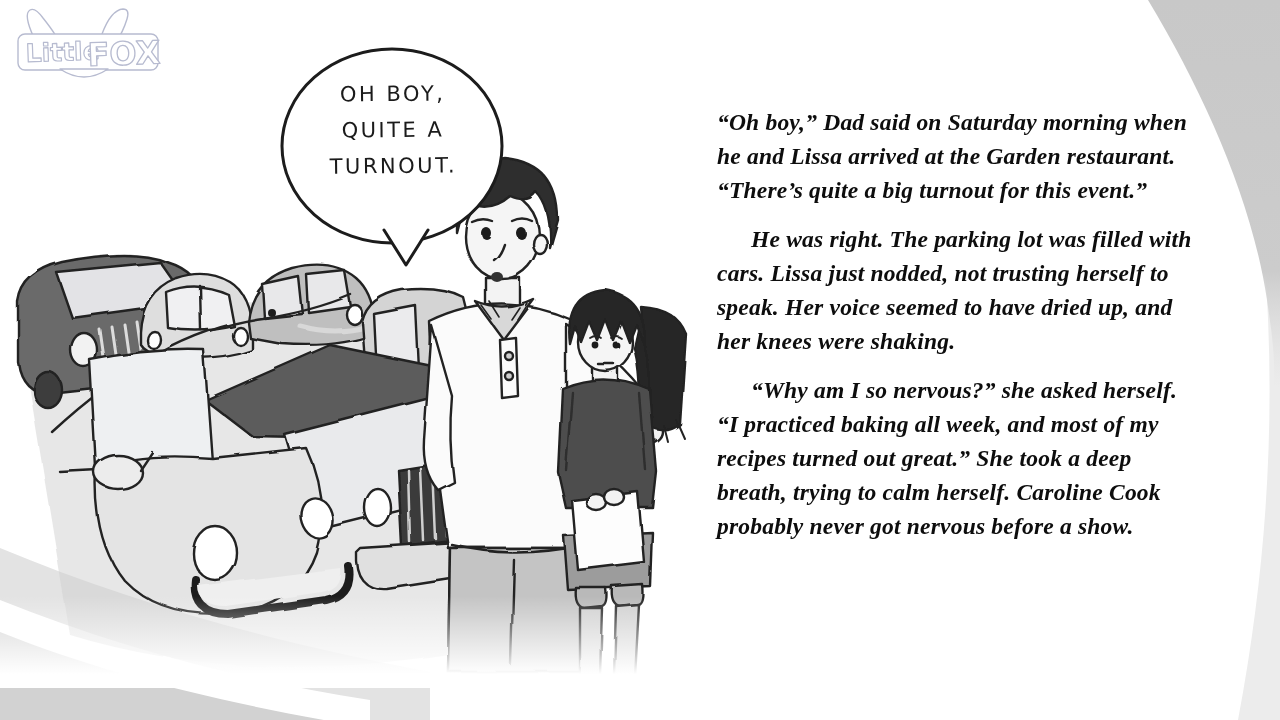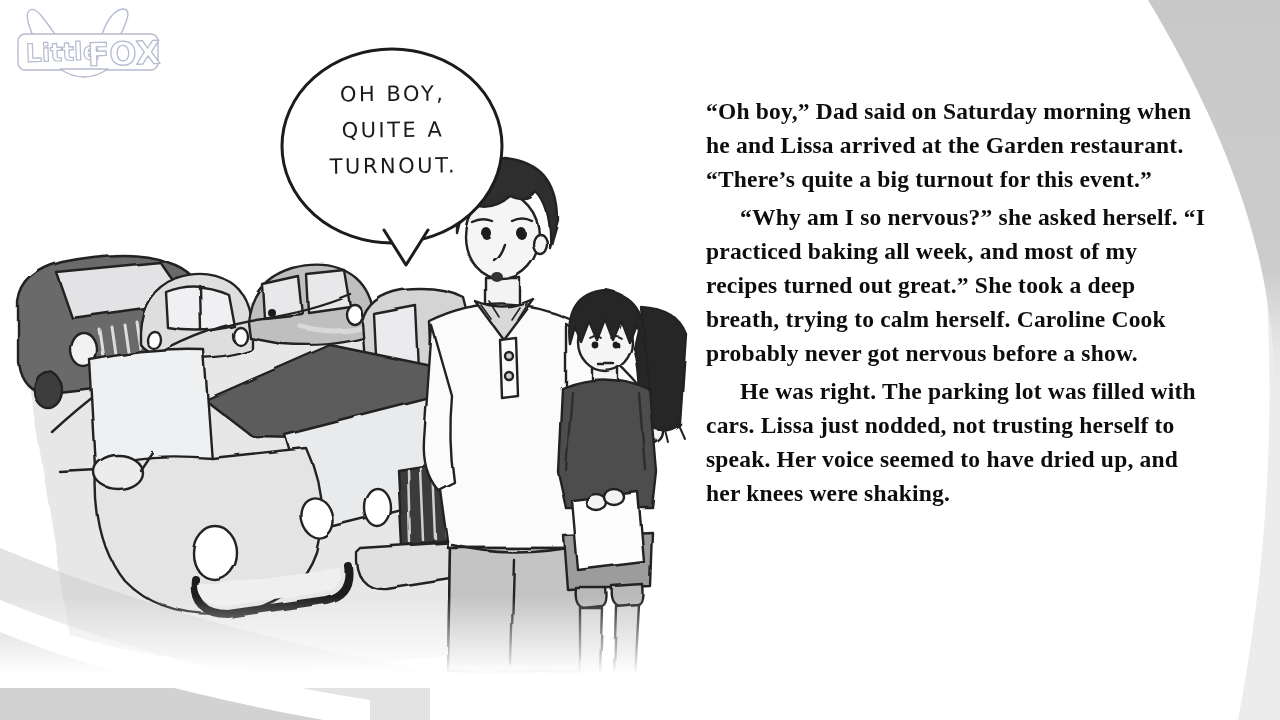--- a/index.html
+++ b/index.html
@@ -9,21 +9,21 @@
   .logo{position:absolute;left:8px;top:6px;z-index:3;}
   .illustration{position:absolute;left:0;top:0;width:690px;height:720px;z-index:1;}
   .bubble-text{position:absolute;left:288px;top:76px;width:210px;z-index:2;
                text-align:center;font-family:"DejaVu Sans",sans-serif;
                font-size:21px;font-weight:500;letter-spacing:2.5px;line-height:36px;
                color:#1b1b1b;transform:rotate(-0.6deg);}
   .bubble-text div{white-space:nowrap;}
   .story-text{position:absolute;left:702px;top:90px;width:516px;z-index:2;
               font-family:"Liberation Serif",serif;font-weight:700;
               font-size:23.5px;line-height:34px;color:#0d0d0d;letter-spacing:0.2px;}
-  .story-text p{margin:4px;}
+  .story-text p{margin:15px;font-style:italic;}
   .story-text p.indent{text-indent:34px;}
 </style>
 </head>
 <body>
 
 <div class="stage">
 
   <svg class="bg-decor" width="1280" height="720" viewBox="0 0 1280 720" aria-hidden="true">
     <defs>
       <linearGradient id="cornerGrad" x1="0" y1="0" x2="0" y2="1">
@@ -185,17 +185,17 @@
   </svg>
 
   <div class="bubble-text">
     <div>OH BOY,</div>
     <div>QUITE A</div>
     <div>TURNOUT.</div>
   </div>
 
   <div class="story-text">
     <p>“Oh boy,” Dad said on Saturday morning when he and Lissa arrived at the Garden restaurant. “There’s quite a big turnout for this event.”</p>
+    <p class="indent">He was right. The parking lot was filled with cars. Lissa just nodded, not trusting herself to speak. Her voice seemed to have dried up, and her knees were shaking.</p>
     <p class="indent">“Why am I so nervous?” she asked herself. “I practiced baking all week, and most of my recipes turned out great.” She took a deep breath, trying to calm herself. Caroline Cook probably never got nervous before a show.</p>
-    <p class="indent">He was right. The parking lot was filled with cars. Lissa just nodded, not trusting herself to speak. Her voice seemed to have dried up, and her knees were shaking.</p>
   </div>
 
 </div>
 
 </body></html>

